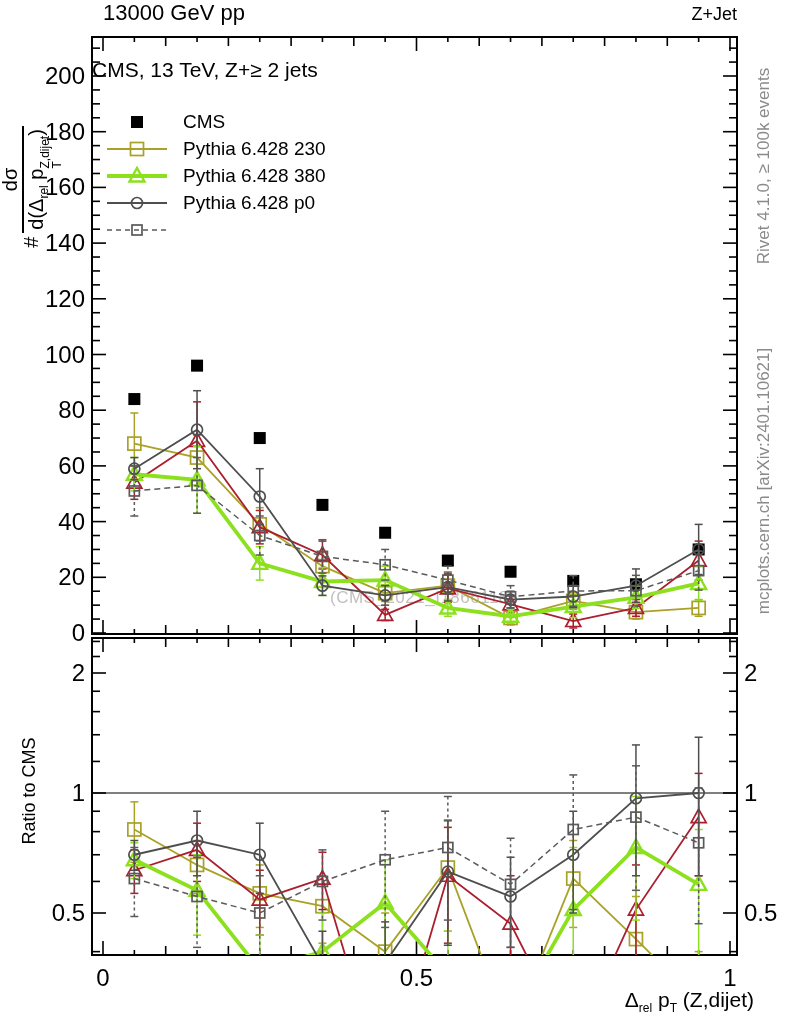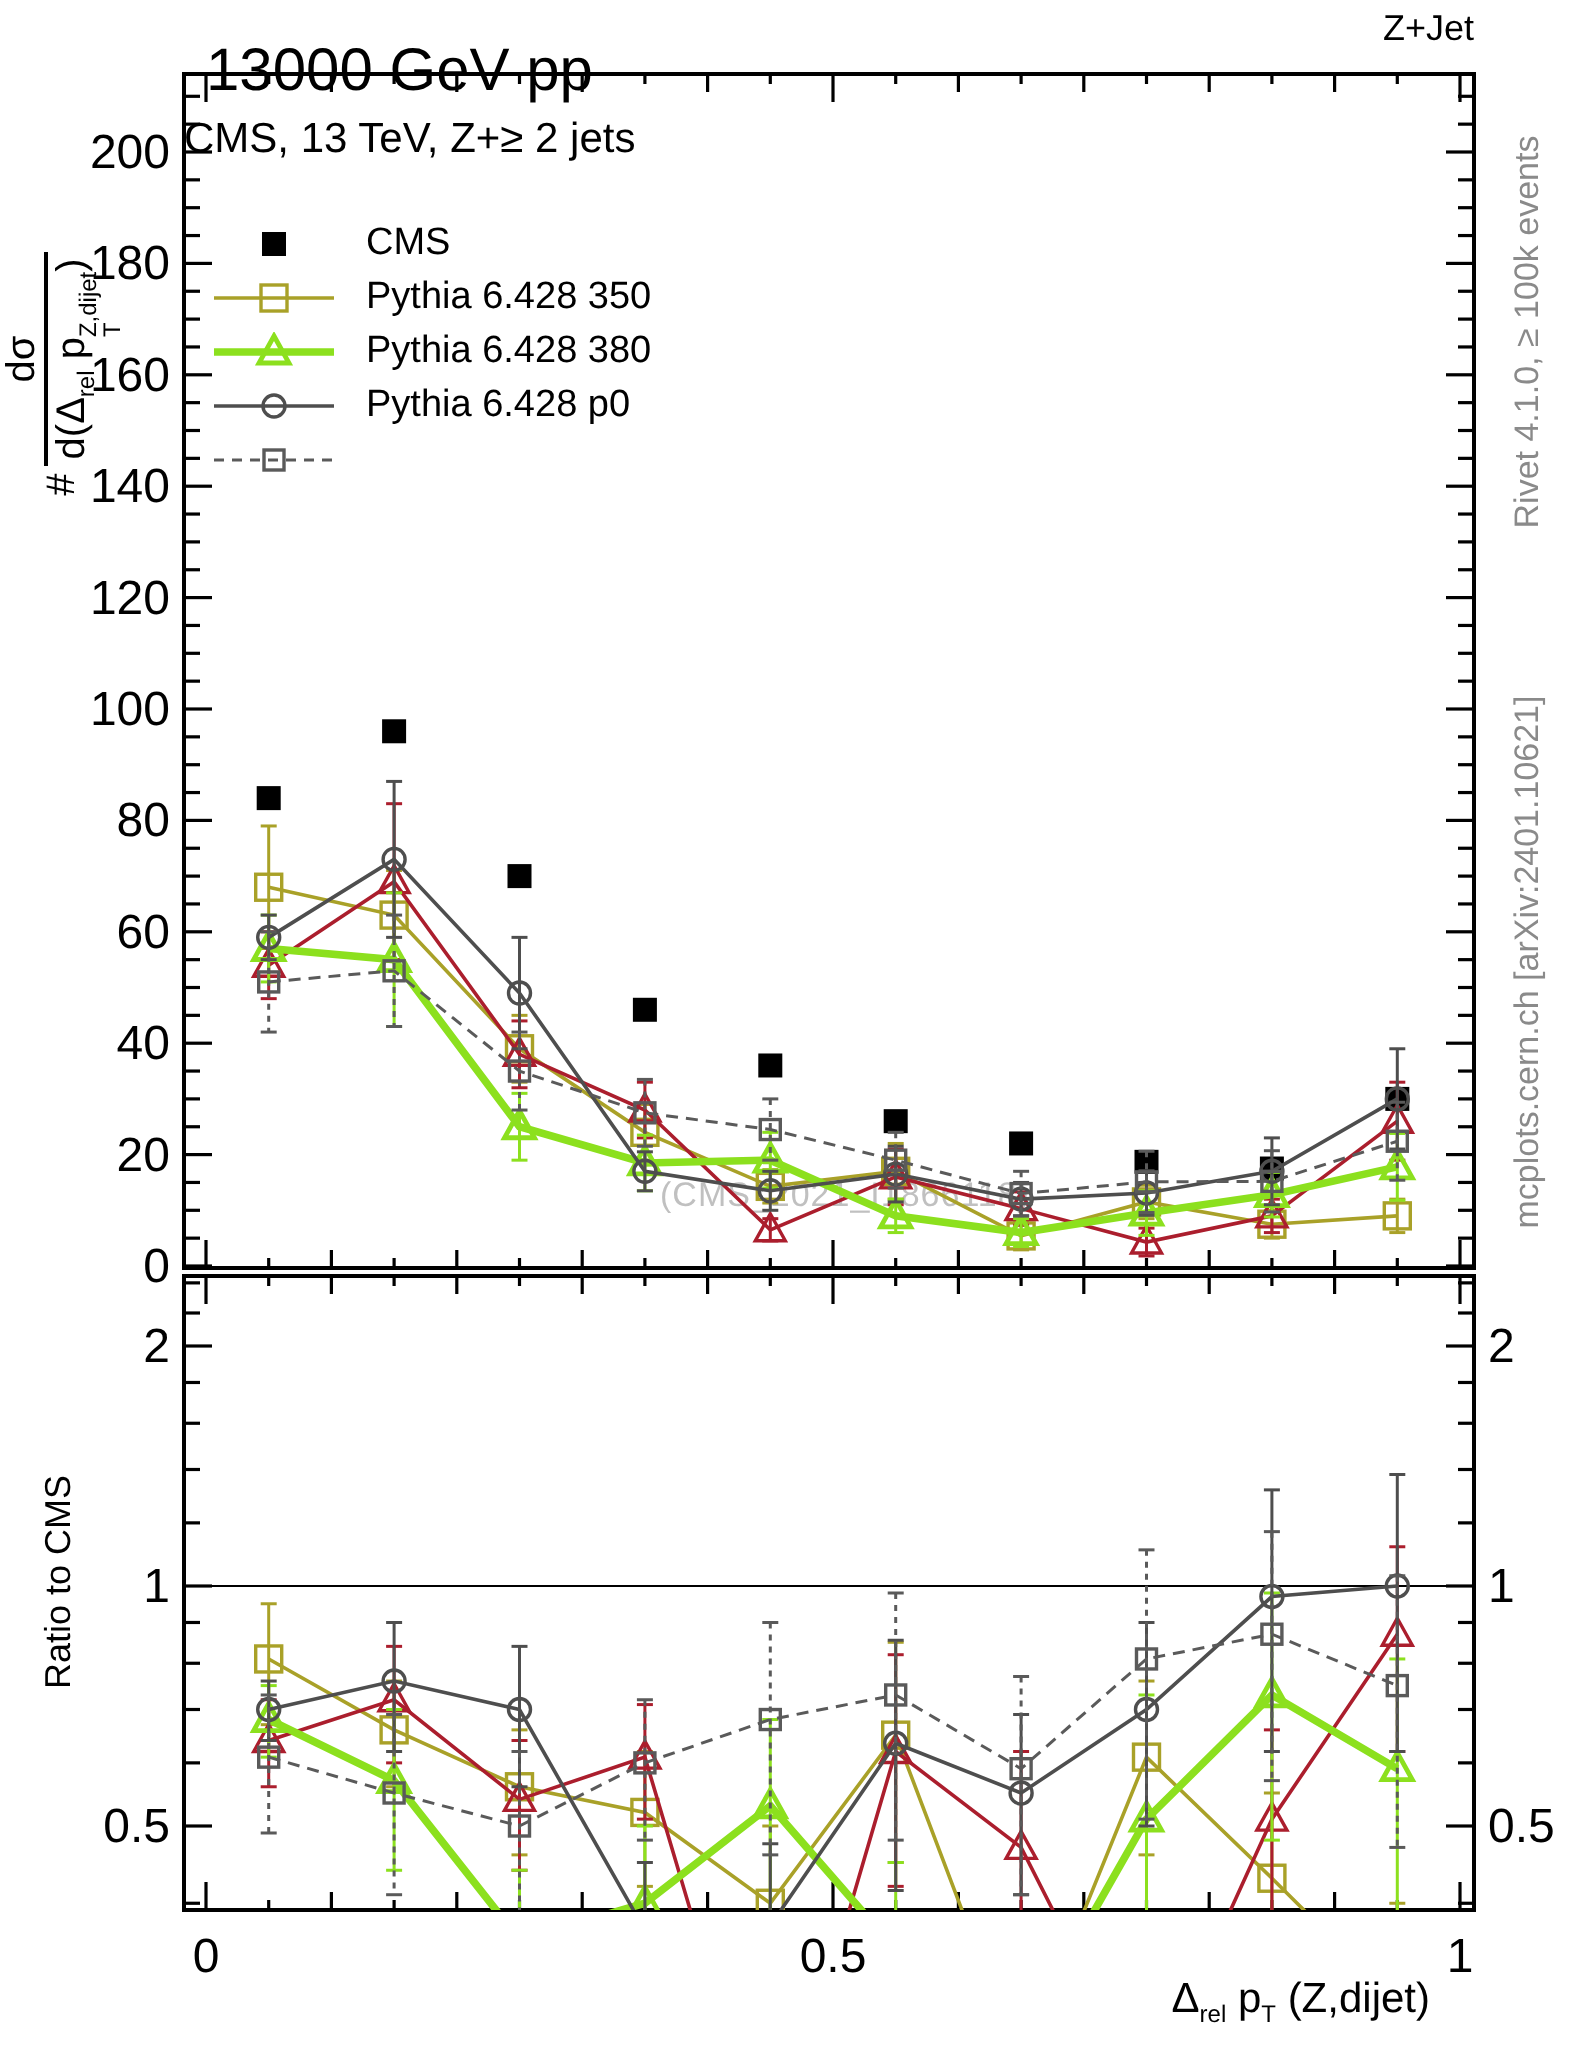--- a/index.html
+++ b/index.html
@@ -1,19 +1,19 @@
 <!DOCTYPE html>
 <html><head>
 <meta charset="utf-8">
 <style>
   html,body{margin:0;padding:0;background:#ffffff;}
   #page{position:relative;width:786px;height:1024px;background:#fff;overflow:hidden;
         font-family:"Liberation Sans",sans-serif;color:#000;}
   .abs{position:absolute;}
-  #header-left{left:103px;top:19px;font-size:30px;}
+  #header-left{left:103px;top:0;font-size:22px;}
   #header-right{left:537px;top:4px;width:200px;text-align:right;font-size:18px;}
   #panel-title{left:92px;top:58px;width:740px;text-align:left;font-size:21px;}
   #watermark{left:330px;top:588px;font-size:17px;color:#c0c0c0;letter-spacing:0.5px;}
   #legend{left:105px;top:108px;}
   .legend-row{display:flex;align-items:center;height:27px;}
   .legend-row svg{width:64px;height:20px;flex:0 0 64px;}
   .legend-label{margin-left:14px;font-size:19px;white-space:nowrap;}
   .rot{transform:rotate(-90deg);}
   #ylabel-main{left:-104px;top:158px;width:270px;height:58px;display:flex;align-items:center;
                justify-content:center;font-size:20px;gap:4px;}
@@ -23,21 +23,21 @@
   sub,sup{font-size:12px;}
   .supsub{display:inline-flex;flex-direction:column;font-size:12px;line-height:1.0;
           vertical-align:-6px;}
   .supsub .ss-sup{display:block;}
   .supsub .ss-sub{display:block;}
   #ylabel-ratio{left:-32px;top:780px;width:124px;height:22px;text-align:center;font-size:18px;}
   #note-top{left:633px;top:156px;width:262px;height:20px;font-size:17px;color:#8a8a8a;
             text-align:center;white-space:nowrap;}
   #note-bottom{left:608px;top:471px;width:312px;height:20px;font-size:17px;color:#8a8a8a;
             text-align:center;white-space:nowrap;}
-  #xlabel{left:415px;top:988px;width:300px;text-align:right;font-size:21px;}
+  #xlabel{left:454px;top:988px;width:300px;text-align:right;font-size:21px;}
   #chart-svg-holder{left:0;top:0;}
 </style>
 </head>
 <body>
 
 <div id="page">
 
   <div class="abs" id="header-left">13000 GeV pp</div>
   <div class="abs" id="header-right">Z+Jet</div>
 
@@ -754,21 +754,21 @@
         <svg viewBox="0 0 64 20">
           <rect x="26" y="4" width="12" height="12" fill="#000000"></rect>
         </svg>
         <span class="legend-label">CMS</span>
       </div>
       <div class="legend-row">
         <svg viewBox="0 0 64 20">
           <line x1="2" y1="10" x2="62" y2="10" stroke="#a9a128" stroke-width="1.8"></line>
           <rect x="25.5" y="3.5" width="13" height="13" fill="none" stroke="#a9a128" stroke-width="1.7"></rect>
         </svg>
-        <span class="legend-label">Pythia 6.428 350</span>
+        <span class="legend-label">Pythia 6.428 230</span>
       </div>
       <div class="legend-row">
         <svg viewBox="0 0 64 20">
           <line x1="2" y1="10" x2="62" y2="10" stroke="#8ce01e" stroke-width="3.8"></line>
           <polygon points="32,2 39.5,15.5 24.5,15.5" fill="none" stroke="#8ce01e" stroke-width="2.4"></polygon>
         </svg>
         <span class="legend-label">Pythia 6.428 380</span>
       </div>
       <div class="legend-row">
         <svg viewBox="0 0 64 20">

